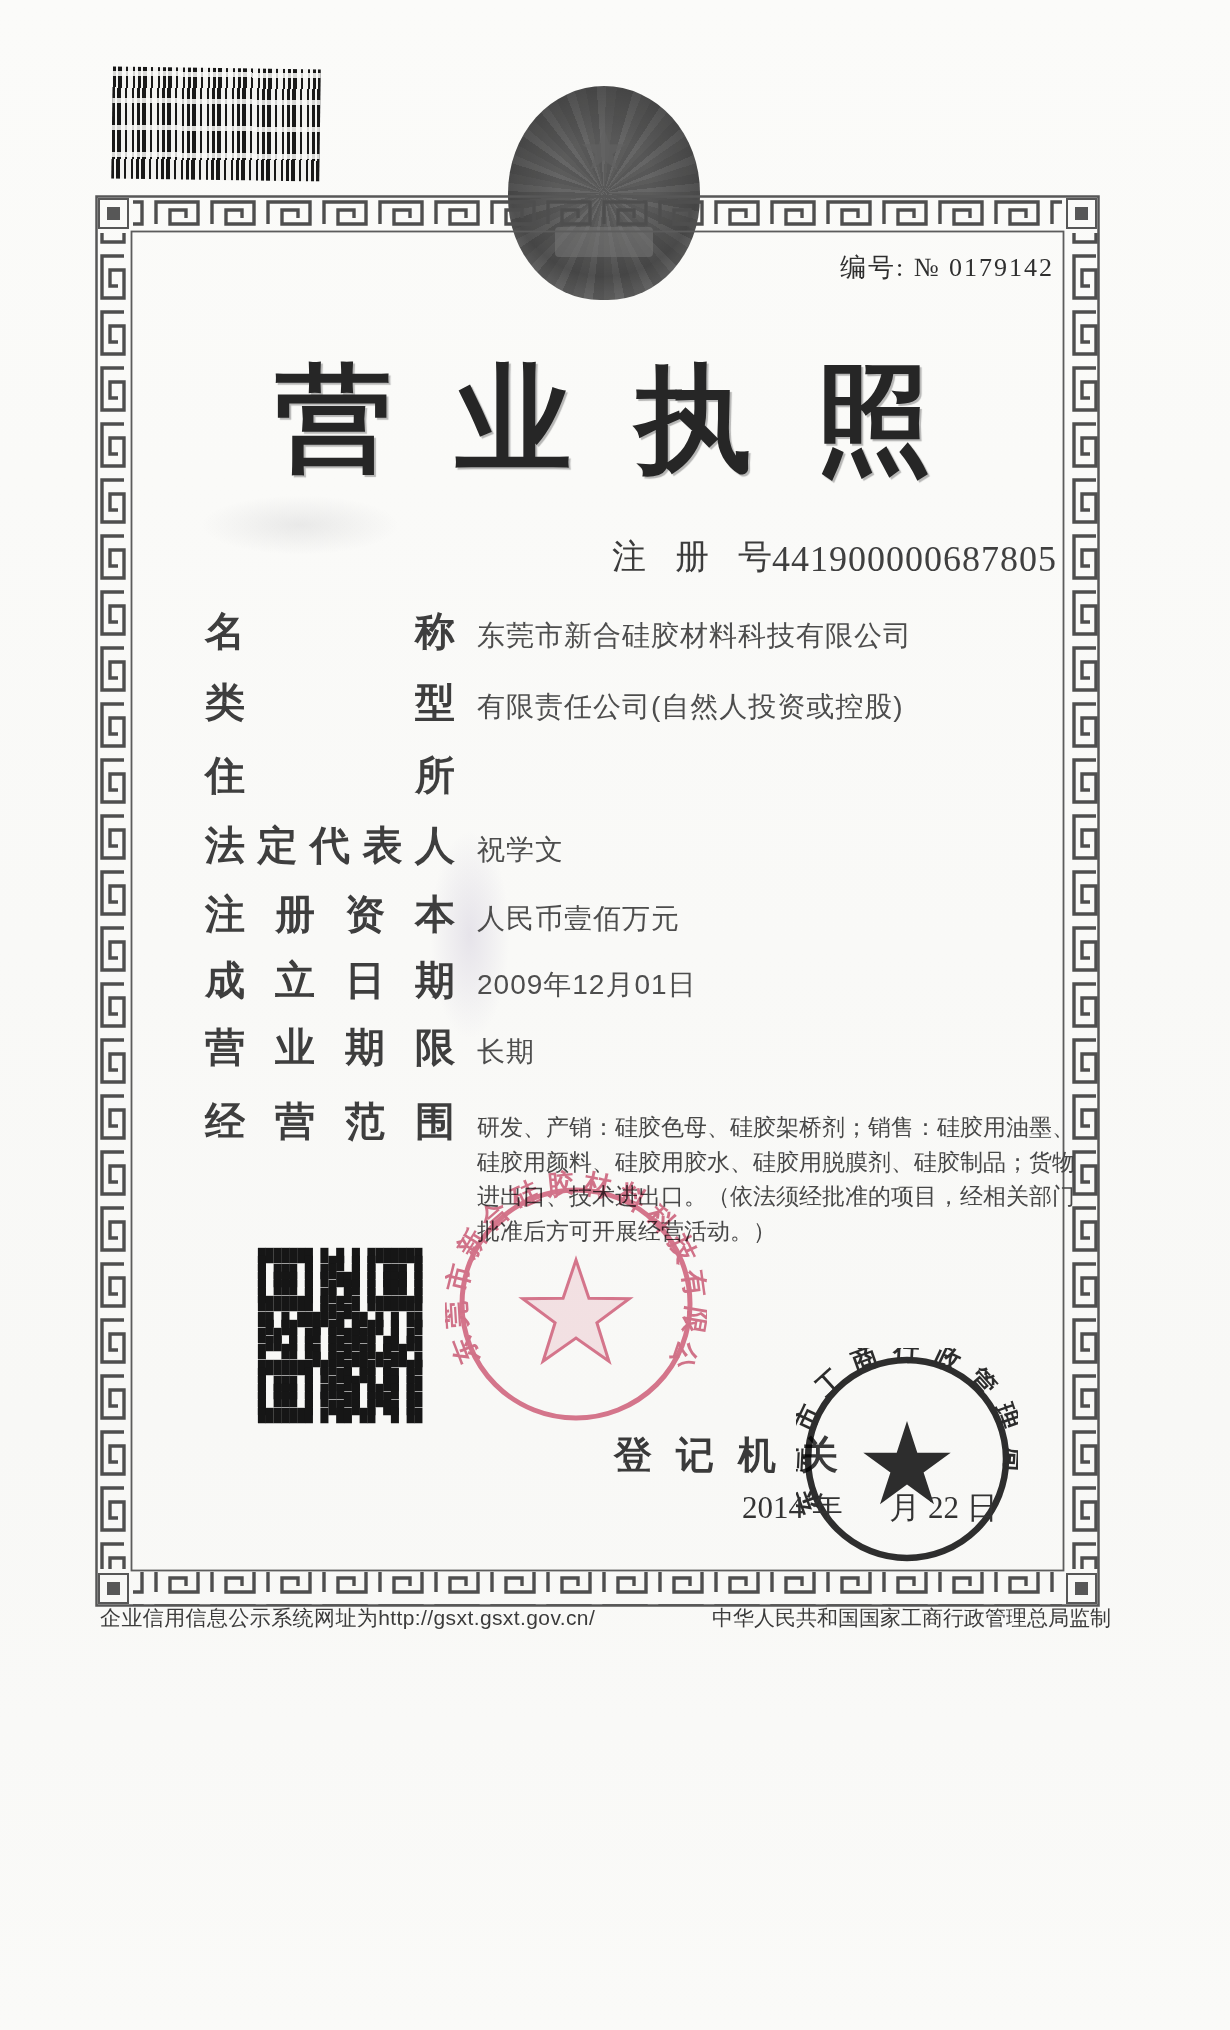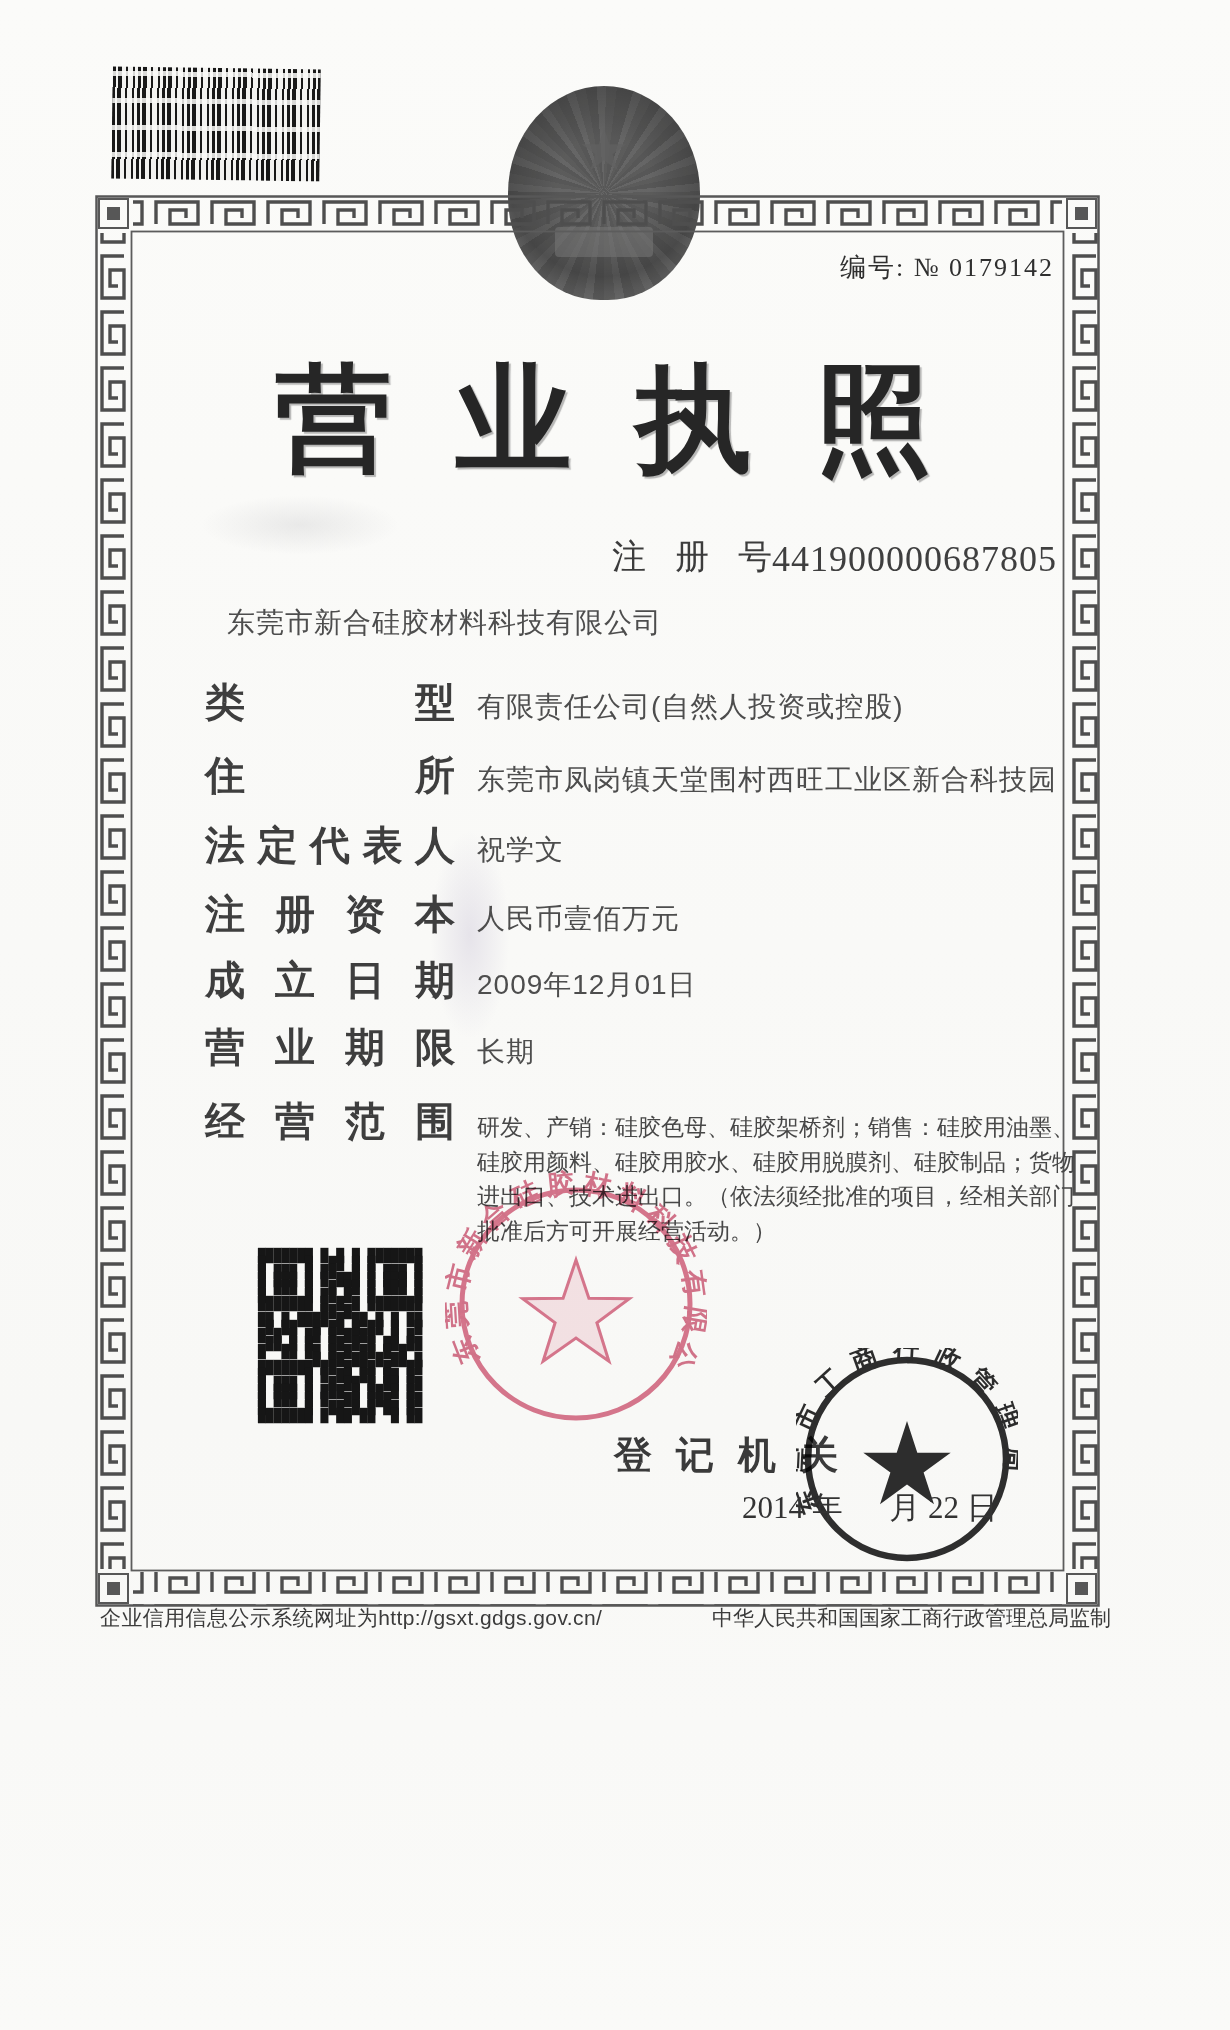--- a/index.html
+++ b/index.html
@@ -115,29 +115,29 @@
   <div class="abs serial">编号: № 0179142</div>
 
   <div class="abs title">营业执照</div>
 
   <div class="abs regno">
     <span class="regno-label">注册号</span>
     <span class="regno-value">441900000687805</span>
   </div>
 
   <div class="abs row r0">
+    <span class="f-label">名称</span>
     <span class="f-value">东莞市新合硅胶材料科技有限公司</span>
   </div>
   <div class="abs row r1">
     <span class="f-label">类型</span>
     <span class="f-value">有限责任公司(自然人投资或控股)</span>
   </div>
   <div class="abs row r2">
     <span class="f-label">住所</span>
-    <span class="f-value">东莞市凤岗镇天堂围村西旺工业区新合科技园</span>
   </div>
   <div class="abs row r3">
     <span class="f-label">法定代表人</span>
     <span class="f-value">祝学文</span>
   </div>
   <div class="abs row r4">
     <span class="f-label">注册资本</span>
     <span class="f-value">人民币壹佰万元</span>
   </div>
   <div class="abs row r5">
@@ -194,16 +194,16 @@
       </defs>
     <circle cx="111" cy="111" r="99" fill="none" stroke="#1d1d1d" stroke-width="6.5"></circle>
     <polygon points="111,73 121.3,104.8 154.7,104.8 127.6,124.4 138,156.2 111,136.5 84,156.2 94.4,124.4 67.3,104.8 100.7,104.8" fill="#1c1c1c"></polygon>
     <text font-size="26" fill="#1b1b1b" font-weight="700" letter-spacing="13">
       <textPath href="#blkArc" startOffset="10">东莞市工商行政管理局</textPath>
     </text>
   </svg>
 
   <div class="abs date-line">2014 年      月 22 日</div>
 
-  <div class="abs footer footer-left">企业信用信息公示系统网址为http://gsxt.gdgs.gov.cn/</div>
+  <div class="abs footer footer-left">企业信用信息公示系统网址为http://gsxt.gsxt.gov.cn/</div>
   <div class="abs footer footer-right">中华人民共和国国家工商行政管理总局监制</div>
 
 </div>
 
 </body></html>

